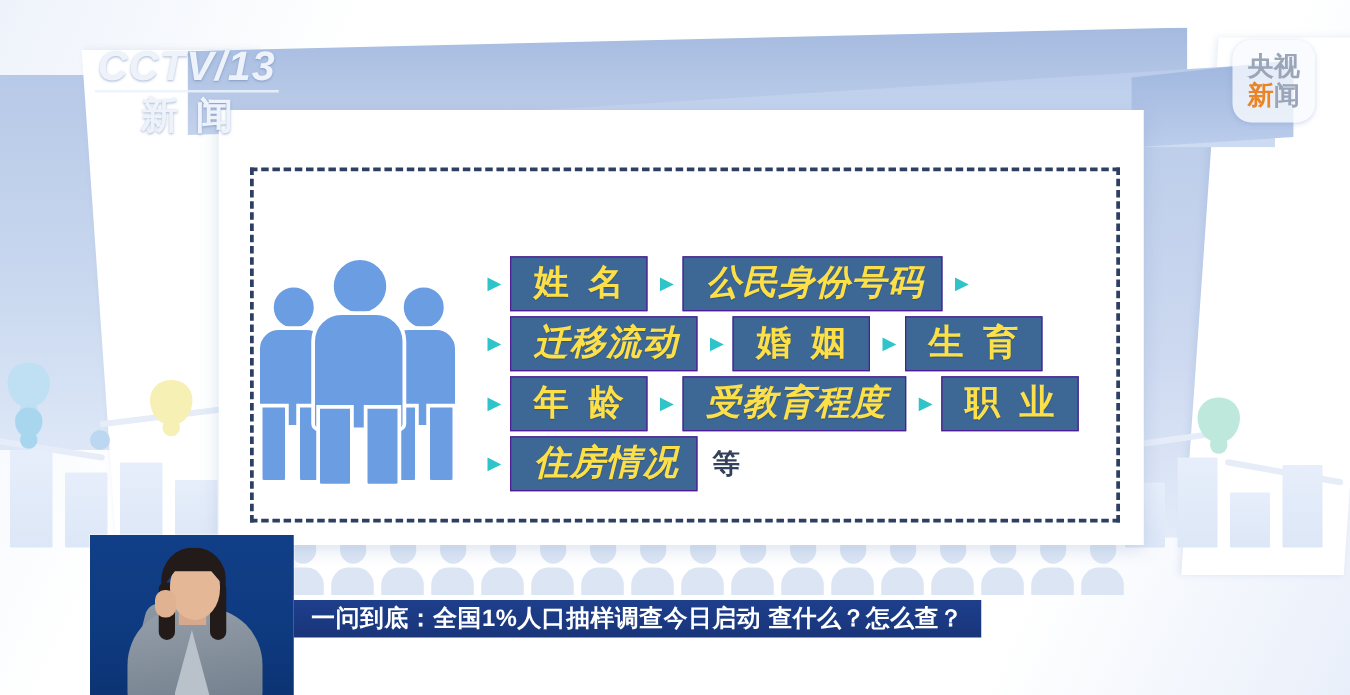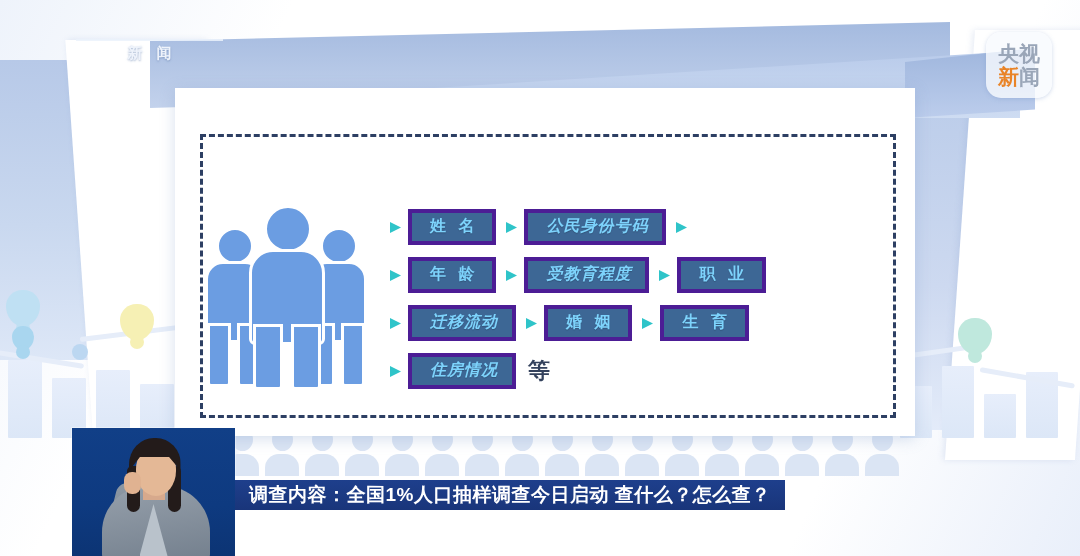--- a/index.html
+++ b/index.html
@@ -209,23 +209,23 @@
     margin-bottom: 6px;
   }
   .arrow {
     width: 15px; height: 15px;
     margin-right: 5px;
     flex: 0 0 auto;
   }
   .arrow svg { display: block; }
   .chip {
     background: #3d6795;
-    border: 4px solid #4c1d95;
-    color: #7dd3fc;
-    font-size: 16px;
+    border: 1px solid #4c1d95;
+    color: #fde047;
+    font-size: 28px;
     font-weight: bold;
     letter-spacing: 4px;
     padding: 4px 14px 6px 18px;
     line-height: 1.15;
     white-space: nowrap;
     box-sizing: border-box;
     text-shadow: 0 1px 1px rgba(0,0,0,.18);
   }
   .chip.wide { letter-spacing: 1px; font-style: italic; }
   .etc {
@@ -251,21 +251,21 @@
     letter-spacing: 1px;
     font-style: italic;
     line-height: 1;
   }
   .cctv-logo .rule {
     height: 2px;
     background: rgba(235,242,252,.85);
     margin: 3px 4px 4px;
   }
   .cctv-logo .sub {
-    font-size: 15px;
+    font-size: 30px;
     font-weight: bold;
     letter-spacing: 14px;
     padding-left: 14px;
     line-height: 1;
   }
 
   
   .yangshi-badge {
     position: absolute;
     right: 28px; top: 32px;
@@ -570,20 +570,41 @@
           </svg>
       </span>
     </div>
 
     <div class="row">
       <span class="arrow">
         <svg width="15" height="15" viewBox="0 0 15 15">
             <polygon points="2,2 13,7.5 2,13" fill="#2fc4c9"></polygon>
           </svg>
       </span>
+      <span class="chip wide">迁移流动</span>
+      <span class="arrow" style="margin-left:8px;">
+        <svg width="15" height="15" viewBox="0 0 15 15">
+            <polygon points="2,2 13,7.5 2,13" fill="#2fc4c9"></polygon>
+          </svg>
+      </span>
+      <span class="chip">婚 姻</span>
+      <span class="arrow" style="margin-left:8px;">
+        <svg width="15" height="15" viewBox="0 0 15 15">
+            <polygon points="2,2 13,7.5 2,13" fill="#2fc4c9"></polygon>
+          </svg>
+      </span>
+      <span class="chip">生 育</span>
+    </div>
+
+    <div class="row">
+      <span class="arrow">
+        <svg width="15" height="15" viewBox="0 0 15 15">
+            <polygon points="2,2 13,7.5 2,13" fill="#2fc4c9"></polygon>
+          </svg>
+      </span>
       <span class="chip">年 龄</span>
       <span class="arrow" style="margin-left:8px;">
         <svg width="15" height="15" viewBox="0 0 15 15">
             <polygon points="2,2 13,7.5 2,13" fill="#2fc4c9"></polygon>
           </svg>
       </span>
       <span class="chip wide">受教育程度</span>
       <span class="arrow" style="margin-left:8px;">
         <svg width="15" height="15" viewBox="0 0 15 15">
             <polygon points="2,2 13,7.5 2,13" fill="#2fc4c9"></polygon>
@@ -591,48 +612,28 @@
       </span>
       <span class="chip">职 业</span>
     </div>
 
     <div class="row">
       <span class="arrow">
         <svg width="15" height="15" viewBox="0 0 15 15">
             <polygon points="2,2 13,7.5 2,13" fill="#2fc4c9"></polygon>
           </svg>
       </span>
-      <span class="chip wide">迁移流动</span>
-      <span class="arrow" style="margin-left:8px;">
-        <svg width="15" height="15" viewBox="0 0 15 15">
-            <polygon points="2,2 13,7.5 2,13" fill="#2fc4c9"></polygon>
-          </svg>
-      </span>
-      <span class="chip">婚 姻</span>
-      <span class="arrow" style="margin-left:8px;">
-        <svg width="15" height="15" viewBox="0 0 15 15">
-            <polygon points="2,2 13,7.5 2,13" fill="#2fc4c9"></polygon>
-          </svg>
-      </span>
-      <span class="chip">生 育</span>
-    </div>
-
-    <div class="row">
-      <span class="arrow">
-        <svg width="15" height="15" viewBox="0 0 15 15">
-            <polygon points="2,2 13,7.5 2,13" fill="#2fc4c9"></polygon>
-          </svg>
-      </span>
       <span class="chip wide">住房情况</span>
       <span class="etc">等</span>
     </div>
 
   </div>
 
   <div class="cctv-logo">
+    <div class="mark">CCTV/13</div>
     <div class="rule"></div>
     <div class="sub">新闻</div>
   </div>
 
   <div class="yangshi-badge">
     <div class="r">
       <span class="c-gry">央</span>
       <span class="c-gry">视</span>
     </div>
     <div class="r" style="margin-top:2px;">
@@ -647,17 +648,17 @@
     <div class="collar"></div>
     <div class="neck"></div>
     <div class="hair-l"></div>
     <div class="hair-r"></div>
     <div class="face"></div>
     <div class="hair"></div>
     <div class="hand"></div>
   </div>
 
   <div class="kicker-bar">
-    <span class="txt">调查内容：全国1%人口抽样调查今日启动 查什么？怎么查？</span>
+    <span class="txt">一问到底：全国1%人口抽样调查今日启动 查什么？怎么查？</span>
   </div>
 
 
 </div>
 
 </body></html>

